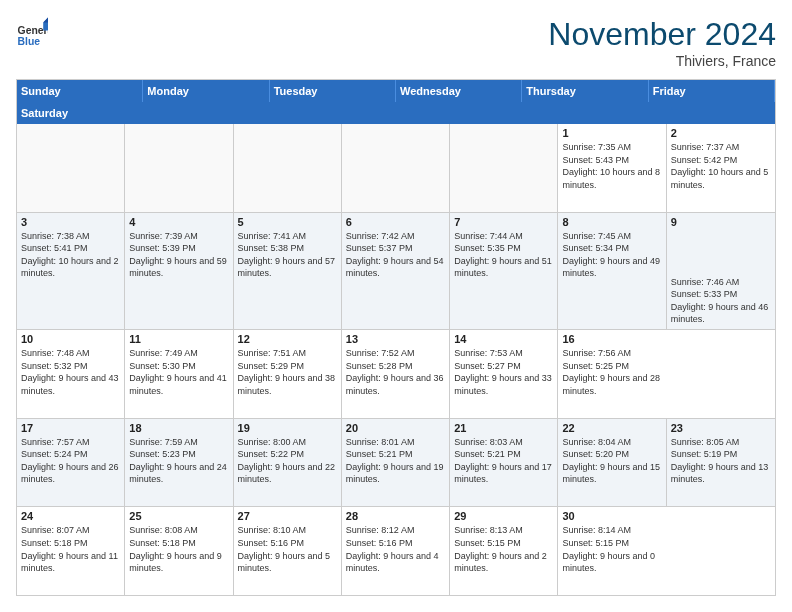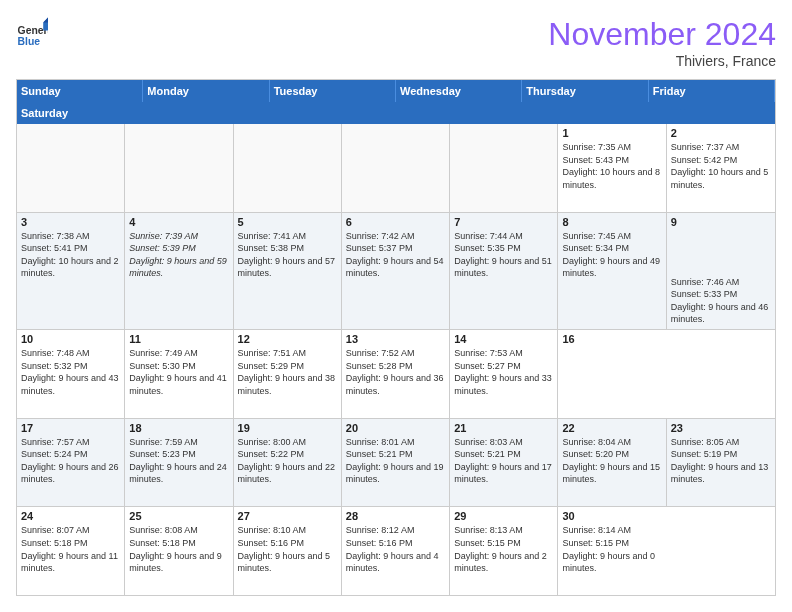--- a/index.html
+++ b/index.html
@@ -31,21 +31,21 @@
     .logo-icon {
       width: 32px;
       height: 32px;
     }
     .title-section {
       text-align: right;
     }
     .month-title {
       font-size: 32px;
       font-weight: normal;
-      color: #8b5cf6;
+      color: #0c4a6e;
     }
     .location {
       font-size: 14px;
       color: #444;
     }
     .calendar {
       flex: 1;
       display: flex;
       flex-direction: column;
       border: 1px solid #ccc;
@@ -151,21 +151,21 @@
         </div>
         <div class="cal-row">
           <div class="cal-cell alt-row">
             <div class="day-num">3</div>
             <div class="cell-text" style="white-space: pre-line;">Sunrise: 7:38 AM
 Sunset: 5:41 PM
 Daylight: 10 hours and 2 minutes.</div>
           </div>
           <div class="cal-cell alt-row">
             <div class="day-num">4</div>
-            <div class="cell-text" style="white-space: pre-line; font-style: italic;">Sunrise: 7:39 AM
+            <div class="cell-text" style="white-space: pre-line;">Sunrise: 7:39 AM
 Sunset: 5:39 PM
 Daylight: 9 hours and 59 minutes.</div>
           </div>
           <div class="cal-cell alt-row">
             <div class="day-num">5</div>
             <div class="cell-text" style="white-space: pre-line;">Sunrise: 7:41 AM
 Sunset: 5:38 PM
 Daylight: 9 hours and 57 minutes.</div>
           </div>
           <div class="cal-cell alt-row">
@@ -219,20 +219,23 @@
 Daylight: 9 hours and 36 minutes.</div>
           </div>
           <div class="cal-cell">
             <div class="day-num">14</div>
             <div class="cell-text" style="white-space: pre-line;">Sunrise: 7:53 AM
 Sunset: 5:27 PM
 Daylight: 9 hours and 33 minutes.</div>
           </div>
           <div class="cal-cell">
             <div class="day-num">16</div>
+            <div class="cell-text" style="white-space: pre-line;">Sunrise: 7:56 AM
+Sunset: 5:25 PM
+Daylight: 9 hours and 28 minutes.</div>
           </div>
         </div>
         <div class="cal-row">
           <div class="cal-cell alt-row">
             <div class="day-num">17</div>
             <div class="cell-text" style="white-space: pre-line;">Sunrise: 7:57 AM
 Sunset: 5:24 PM
 Daylight: 9 hours and 26 minutes.</div>
           </div>
           <div class="cal-cell alt-row">

